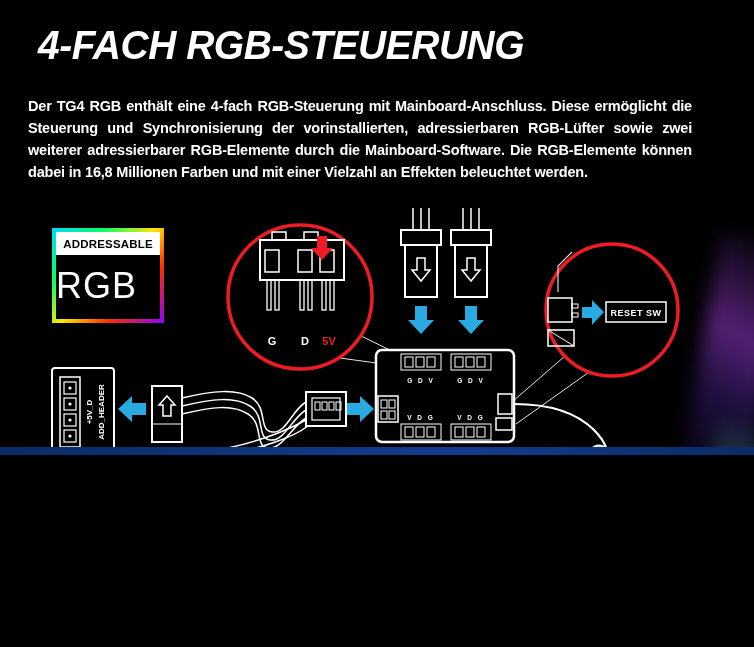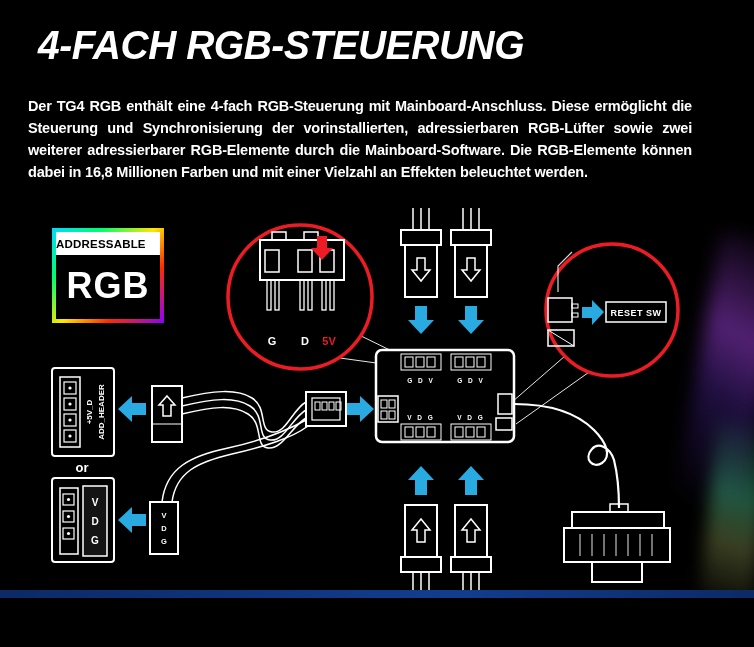--- a/index.html
+++ b/index.html
@@ -1,37 +1,37 @@
 <!DOCTYPE html>
 <html><head>
 <meta charset="utf-8">
 <style>
   html,body{margin:0;padding:0;background:#000;}
   .stage{
-    position:relative;width:754px;height:598px;background:#000;overflow:hidden;
+    position:relative;width:754px;height:455px;background:#000;overflow:hidden;
     font-family:"Liberation Sans",sans-serif;color:#fff;
   }
   .title{
     position:absolute;left:38px;top:22px;font-size:41px;font-weight:bold;font-style:italic;
     letter-spacing:-0.5px;transform:scaleX(.95);transform-origin:left center;white-space:nowrap;
   }
   .body-copy{
     position:absolute;left:28px;top:95px;width:664px;font-size:14.5px;line-height:22px;
     font-weight:bold;text-align:justify;letter-spacing:-0.2px;
   }
   .badge{
     position:absolute;left:52px;top:228px;width:112px;padding:4px;box-sizing:border-box;
     background:linear-gradient(135deg,#00d9ff 0%,#00ff6a 25%,#ffe600 50%,#ff2d00 72%,#8a00ff 100%);
   }
   .badge-top{
-    background:#fff;color:#000;font-weight:bold;font-size:11.5px;text-align:left;
+    background:#fff;color:#000;font-weight:bold;font-size:11.5px;text-align:center;
     padding:6px 0 5px;letter-spacing:.2px;
   }
   .badge-main{
-    background:#000;color:#fff;font-weight:bold;font-size:36px;text-align:center;
+    background:#000;color:#fff;font-weight:normal;font-size:36px;text-align:left;
     padding:10px 0 12px;letter-spacing:1px;
   }
   .glow{position:absolute;pointer-events:none;}
   .glow1{
     right:-14px;top:235px;width:70px;height:270px;transform:rotate(10deg);
     background:linear-gradient(200deg,transparent 0%,rgba(150,60,210,.55) 38%,rgba(80,40,170,.35) 62%,transparent 100%);
     filter:blur(9px);
   }
   .glow2{
     right:-8px;top:420px;width:54px;height:190px;transform:rotate(6deg);

